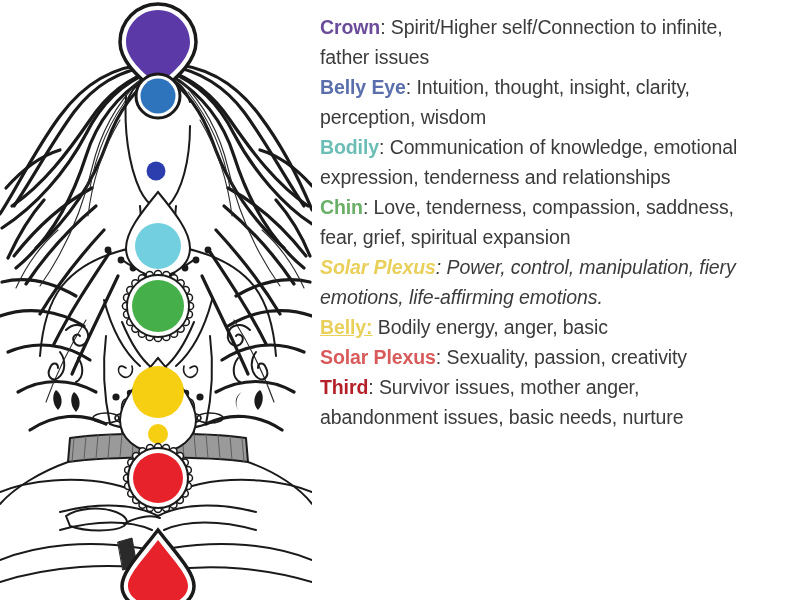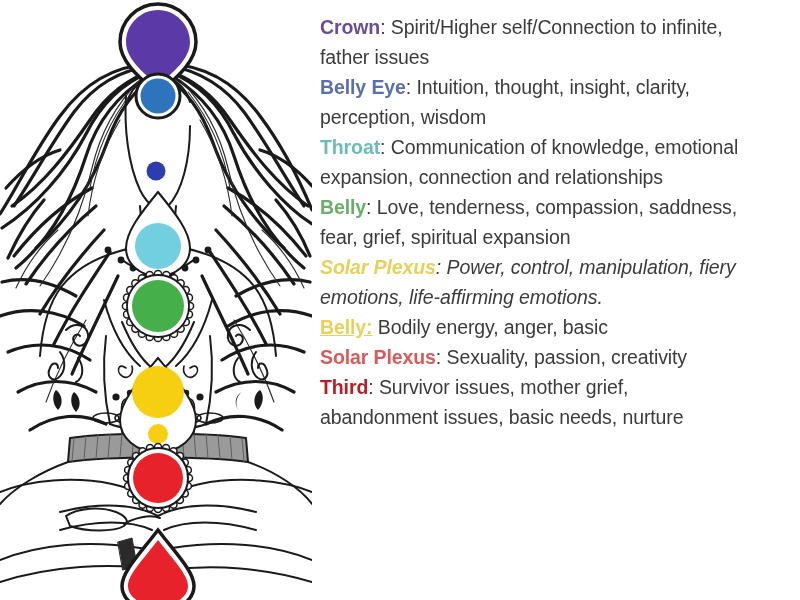--- a/index.html
+++ b/index.html
@@ -344,21 +344,21 @@
         <path d="M158 540 C175 562 188 575 188 586 C188 597 175 606 158 606 C141 606 128 597 128 586 C128 575 141 562 158 540 Z" fill="#E8222B" stroke="none"></path>
       </g>
 
     </svg>
   </div>
 
   <div id="text-column">
 
   <p class="chakra-entry" style="margin: 0px;"><span class="label" style="color: rgb(107, 76, 154);">Crown</span><span>:</span><span> Spirit/Higher self/Connection to infinite, father issues</span></p>
       <p class="chakra-entry" style="margin: 0px;"><span class="label" style="color: rgb(91, 111, 173);">Belly Eye</span><span>:</span><span> Intuition, thought, insight, clarity, perception, wisdom</span></p>
-      <p class="chakra-entry gap-before" style="margin: 0px;"><span class="label" style="color: rgb(107, 189, 181);">Throat</span><span>:</span><span> Communication of knowledge, emotional expansion, connection and relationships</span></p>
-      <p class="chakra-entry" style="margin: 0px;"><span class="label" style="color: rgb(106, 175, 104);">Belly</span><span>:</span><span> Love, tenderness, compassion, saddness, fear, grief, spiritual expansion</span></p>
+      <p class="chakra-entry gap-before" style="margin: 0px;"><span class="label" style="color: rgb(107, 189, 181);">Bodily</span><span>:</span><span> Communication of knowledge, emotional expression, tenderness and relationships</span></p>
+      <p class="chakra-entry" style="margin: 0px;"><span class="label" style="color: rgb(106, 175, 104);">Chin</span><span>:</span><span> Love, tenderness, compassion, saddness, fear, grief, spiritual expansion</span></p>
       <p class="chakra-entry gap-before" style="margin: 0px; font-style: italic;"><span class="label" style="color: rgb(232, 208, 90);">Solar Plexus</span><span>:</span><span> Power, control, manipulation, fiery emotions, life-affirming emotions.</span></p>
       <p class="chakra-entry" style="margin: 0px;"><span class="label" style="color: rgb(232, 208, 90); text-decoration: underline;">Belly:</span><span> Bodily energy, anger, basic</span></p>
       <p class="chakra-entry gap-before" style="margin: 0px;"><span class="label" style="color: rgb(216, 90, 90);">Solar Plexus</span><span>:</span><span> Sexuality, passion, creativity</span></p>
-      <p class="chakra-entry gap-before" style="margin: 0px;"><span class="label" style="color: rgb(181, 31, 40);">Third</span><span>:</span><span> Survivor issues, mother grief, abandonment issues, basic needs, nurture</span></p>
+      <p class="chakra-entry gap-before" style="margin: 0px;"><span class="label" style="color: rgb(181, 31, 40);">Third</span><span>:</span><span> Survivor issues, mother anger, abandonment issues, basic needs, nurture</span></p>
     </div>
 
 </div>
 
 </body></html>

